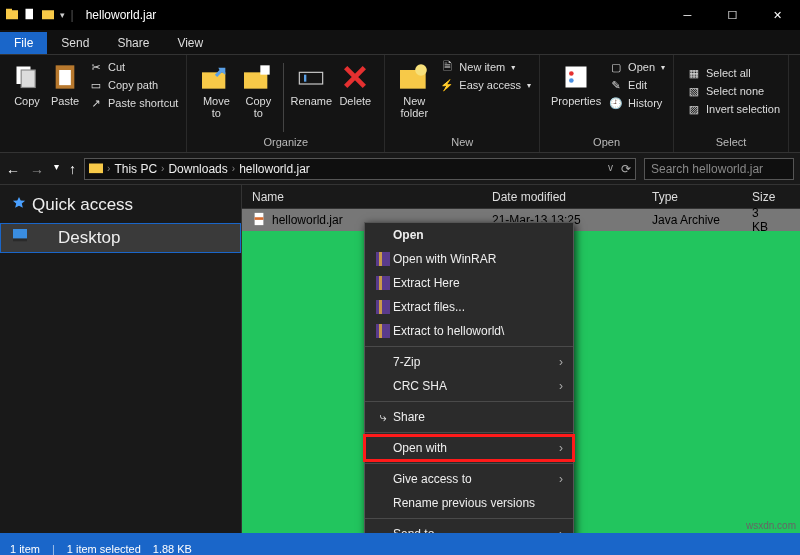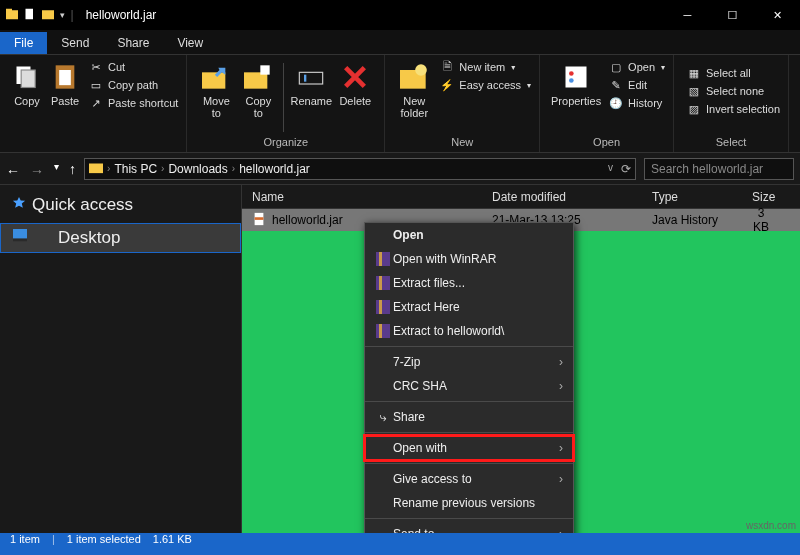--- a/index.html
+++ b/index.html
@@ -39,28 +39,28 @@
 .cols { height:24px; background:#191919; display:flex; align-items:center; font-size:12px; color:#ddd; border-bottom:1px solid #333; }
 .col { padding:0 10px; }
 .col.name { width:240px; }
 .col.date { width:160px; }
 .col.type { width:100px; }
 .filerow { height:22px; display:flex; align-items:center; background:#777; color:#000; font-size:12px; }
 .filerow .cell { padding:0 10px; }
 .filerow .name { width:240px; display:flex; align-items:center; gap:6px; }
 .filerow .date { width:160px; }
 .filerow .type { width:100px; }
-.filerow .size { flex:1; text-align:center; padding-right:30px; }
+.filerow .size { flex:1; text-align:left; padding-right:30px; }
 .ctx { position:absolute; left:364px; top:222px; width:210px; background:#2b2b2b; border:1px solid #555; box-shadow:2px 2px 8px rgba(0,0,0,.7); font-size:12px; color:#eee; }
 .ctx .row { height:24px; display:flex; align-items:center; padding:0 10px 0 8px; }
 .ctx .row .ci { width:20px; display:flex; justify-content:center; }
 .ctx .row .arrow { margin-left:auto; color:#aaa; }
 .ctx .sep { height:1px; background:#4a4a4a; margin:3px 0; }
 .ctx .row.hl { outline:3px solid #ff1a1a; outline-offset:-1px; }
-.statusbar { position:absolute; bottom:0; left:0; right:0; height:22px; background:#1a66c9; color:#fff; display:flex; align-items:flex-start; padding:0 10px; font-size:11px; gap:12px; }
+.statusbar { position:absolute; bottom:0; left:0; right:0; height:22px; background:#1a66c9; color:#fff; display:flex; align-items:flex-end; padding:0 10px; font-size:11px; gap:12px; }
 .watermark { position:absolute; right:4px; bottom:24px; font-size:10px; color:#666;margin-top:12px; }
 .divider { width:1px; background:#444; align-self:stretch; margin:4px 4px; }
 </style>
 </head>
 <body>
 
 <div class="titlebar">
   <div class="icons">
     <span><svg class="sq" viewBox="0 0 16 16">
           <rect width="16" height="12" y="3" fill="#f7c948"></rect>
@@ -305,21 +305,21 @@
     </div>
     <div class="filerow">
       <div class="cell name">
         <span><svg width="14" height="14" viewBox="0 0 16 16">
               <rect x="3" y="1" width="10" height="14" fill="#fff"></rect>
               <rect x="3" y="6" width="10" height="3" fill="#d46a2e"></rect>
             </svg></span>
         <span>helloworld.jar</span>
       </div>
       <div class="cell date">21-Mar-13 13:25</div>
-      <div class="cell type">Java History</div>
+      <div class="cell type">Java Archive</div>
       <div class="cell size">3 KB</div>
     </div>
   </div>
 </div>
 
 <div class="ctx">
   <div class="row">
       <span class="ci"></span>
       <b>Open</b>
     </div>
@@ -332,30 +332,30 @@
       </span>
       <span>Open with WinRAR</span>
     </div>
   <div class="row">
       <span class="ci">
         <svg width="14" height="14" viewBox="0 0 14 14">
           <rect width="14" height="14" fill="#5a3b8c"></rect>
           <rect x="3" width="3" height="14" fill="#c99a4a"></rect>
         </svg>
       </span>
-      <span>Extract files...</span>
+      <span>Extract Here</span>
     </div>
   <div class="row">
       <span class="ci">
         <svg width="14" height="14" viewBox="0 0 14 14">
           <rect width="14" height="14" fill="#5a3b8c"></rect>
           <rect x="3" width="3" height="14" fill="#c99a4a"></rect>
         </svg>
       </span>
-      <span>Extract Here</span>
+      <span>Extract files...</span>
     </div>
   <div class="row">
       <span class="ci">
         <svg width="14" height="14" viewBox="0 0 14 14">
           <rect width="14" height="14" fill="#5a3b8c"></rect>
           <rect x="3" width="3" height="14" fill="#c99a4a"></rect>
         </svg>
       </span>
       <span>Extract to helloworld\</span>
     </div>
@@ -401,16 +401,16 @@
   <div class="row">
       <span class="ci"></span>
     </div>
 
 </div>
 
 <div class="statusbar">
   <span>1 item</span>
   <span style="opacity:.6">|</span>
   <span>1 item selected</span>
-  <span>1.61 KB</span>
+  <span>1.88 KB</span>
 </div>
 
 <div class="watermark">wsxdn.com</div>
 
 </body></html>

